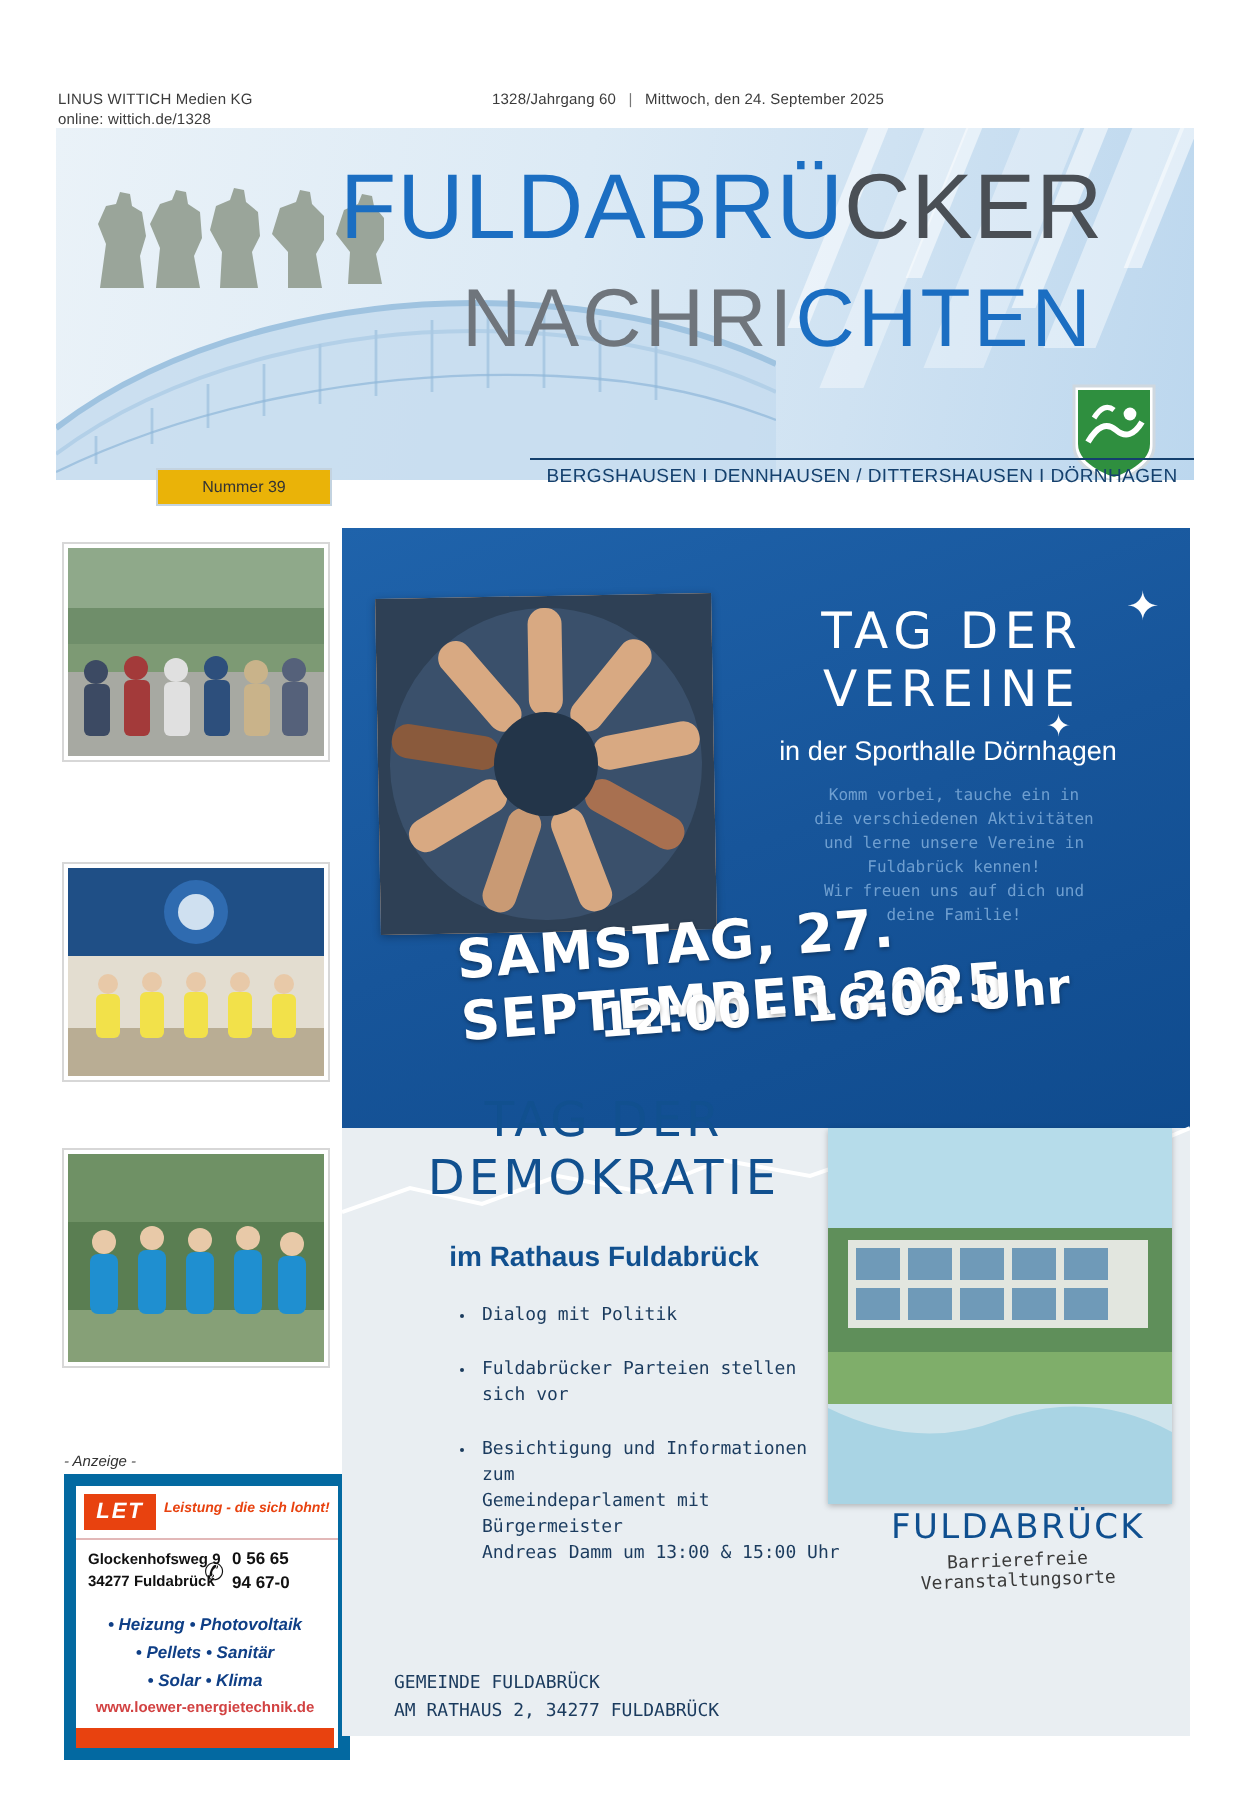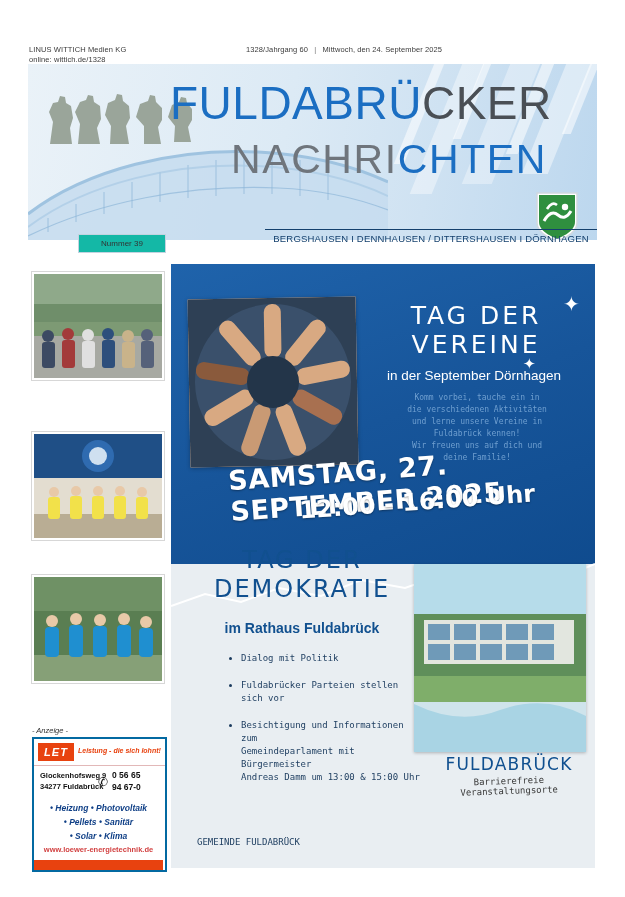--- a/index.html
+++ b/index.html
@@ -78,21 +78,21 @@
     color: #6f757c;
     white-space: nowrap;
     margin-left: 19px;
   }
   .title2 .blue { color: #1b6ec2; }
 
   .nummer-box {
     position: absolute;
     left: 78px; top: 234px;
     width: 86px; height: 17px;
-    background: #14b8a6;
+    background: #eab308;
     border: 1px solid #c3d3e0;
     font-size: 8px;
     color: #333;
     display: flex;
     align-items: center;
     justify-content: center;
   }
   .villages {
     position: absolute;
     left: 268px; top: 233px;
@@ -134,21 +134,21 @@
     width: 128px;
     text-align: left;
     font-size: 7.5px;
     font-style: italic;
     color: #333;
   }
   .ad {
     position: absolute;
     left: 32px; top: 737px;
     width: 131px; height: 131px;
-    border: 2px solid #0369a1;
+    border: 6px solid #0369a1;
     background: #ffffff;
     overflow: hidden;
   }
   .ad-top {
     position: relative;
     height: 26px;
     border-bottom: 1px solid #e2b8b8;
   }
   .let-logo {
     position: absolute;
@@ -597,21 +597,21 @@
         </g>
         <circle cx="84" cy="84" r="26" fill="#233549"></circle>
       </svg>
     </div>
 
     <div class="star" style="left:392px; top:30px;">✦</div>
     <div class="star" style="left:352px; top:92px; font-size:15px;">✦</div>
 
     <div class="tag-vereine" style="white-space:pre-line;">TAG DER
 VEREINE</div>
-    <div class="sporthalle">in der September Dörnhagen</div>
+    <div class="sporthalle">in der Sporthalle Dörnhagen</div>
     <div class="kommvorbei" style="white-space:pre-line;">Komm vorbei, tauche ein in
 die verschiedenen Aktivitäten
 und lerne unsere Vereine in
 Fuldabrück kennen!
 Wir freuen uns auf dich und
 deine Familie!</div>
 
     <div class="samstag">SAMSTAG, 27. SEPTEMBER 2025</div>
     <div class="uhrzeit">12:00 - 16:00 Uhr</div>
 
@@ -653,16 +653,17 @@
       </svg>
     </div>
 
     <div class="fuldabrueck-logo">
       <div class="fb-name">FULDABRÜCK</div>
       <div class="fb-sub">Barrierefreie Veranstaltungsorte</div>
     </div>
 
     <div class="gemeinde">
       <div>GEMEINDE FULDABRÜCK</div>
+      <div>AM RATHAUS 2, 34277 FULDABRÜCK</div>
     </div>
   </div>
 
 </div>
 
 </body></html>

